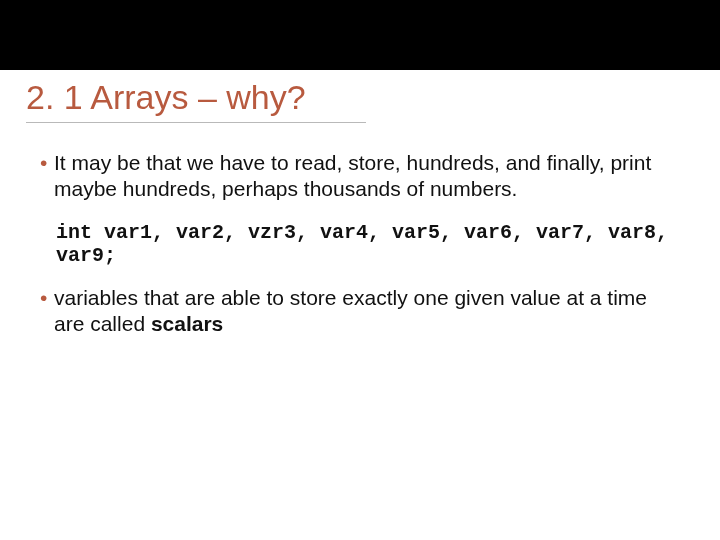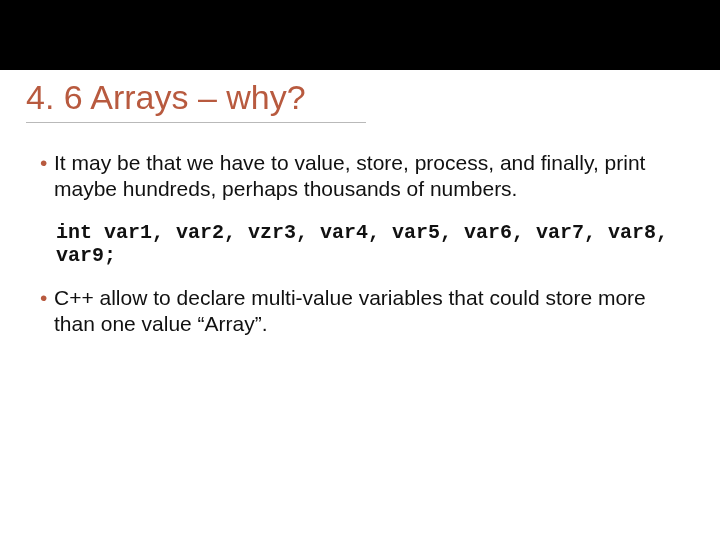--- a/index.html
+++ b/index.html
@@ -95,33 +95,33 @@
   .bold {
     font-weight: 700;
   }
 </style>
 </head>
 <body>
 
 <div class="slide">
   <div class="topbar"></div>
 
-  <div class="title">4. 6 Arrays – why?</div>
+  <div class="title">2. 1 Arrays – why?</div>
   <div class="title-underline"></div>
 
   <div class="body">
 
     <div class="bullet1">
-      <span class="dot">•</span><span class="txt">It may be that we have to value, store, process, and finally, print maybe hundreds, perhaps thousands of numbers.</span>
+      <span class="dot">•</span><span class="txt">It may be that we have to read, store, hundreds, and finally, print maybe hundreds, perhaps thousands of numbers.</span>
     </div>
 
 
     <div class="codeline">int var1, var2, vzr3, var4, var5, var6, var7, var8, var9;</div>
 
     <div class="gap"></div>
 
+    <div class="bullet1">
+      <span class="dot">•</span><span class="txt"><span>variables that are able to store exactly one given value at a time are called </span><span class="bold">scalars</span></span>
+    </div>
 
-    <div class="bullet1">
-      <span class="dot">•</span><span class="txt">C++ allow to declare multi-value variables that could store more than one value “Array”.</span>
-    </div>
 
   </div>
 </div>
 
 </body></html>

